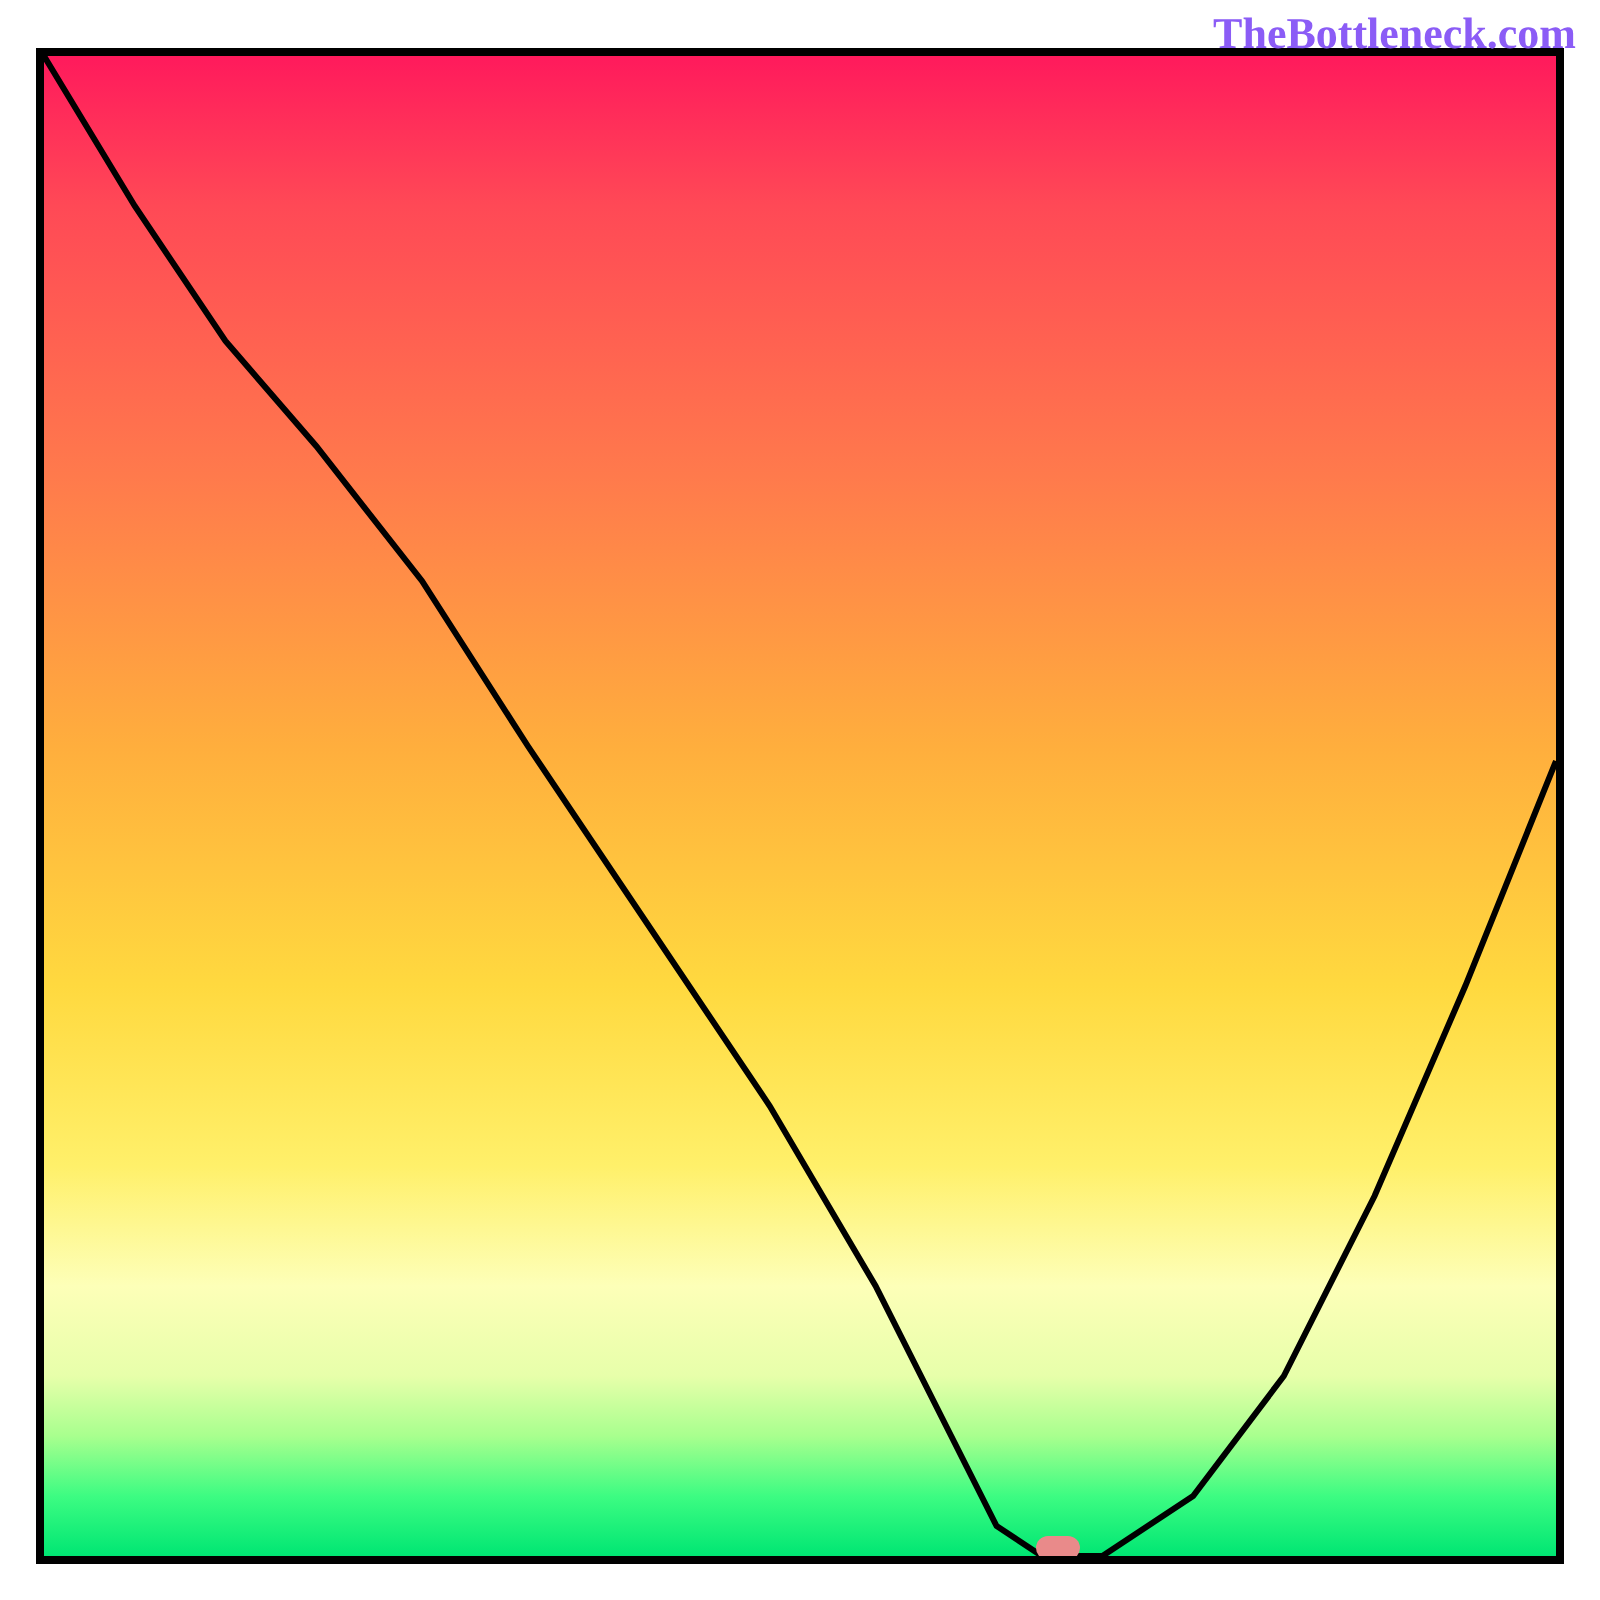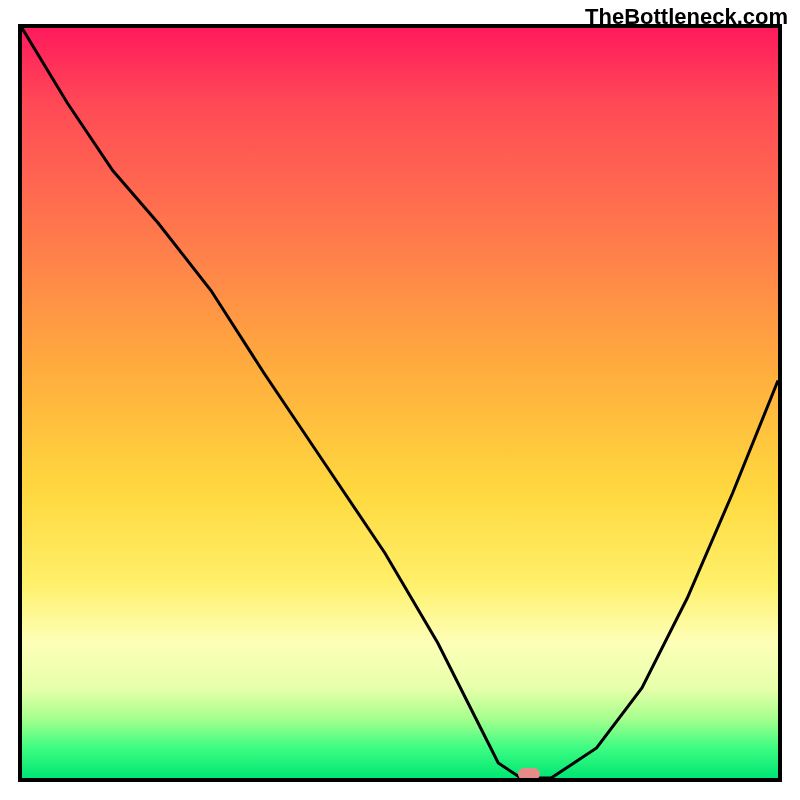--- a/index.html
+++ b/index.html
@@ -12,24 +12,24 @@
   }
   .container {
     position: relative;
     width: 800px;
     height: 800px;
   }
   .watermark {
     position: absolute;
     top: 4px;
     right: 12px;
-    font-family: Liberation Sans, sans-serif;
+    font-family: Liberation Serif, serif;
     font-size: 22px;
     font-weight: bold;
-    color: #000000;
+    color: #8b5cf6;
     z-index: 3;
   }
   .plot-frame {
     position: absolute;
     left: 18px;
     top: 24px;
     width: 764px;   
     height: 758px;  
     border: 4px solid #000000;
     box-sizing: border-box;

